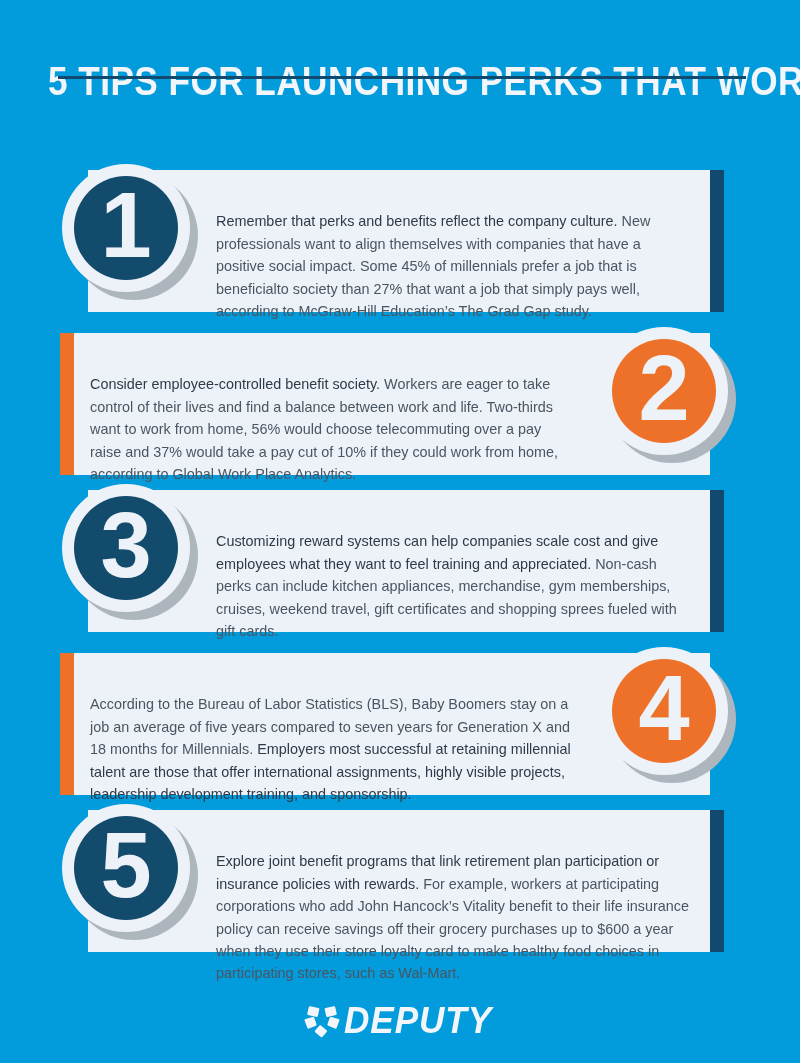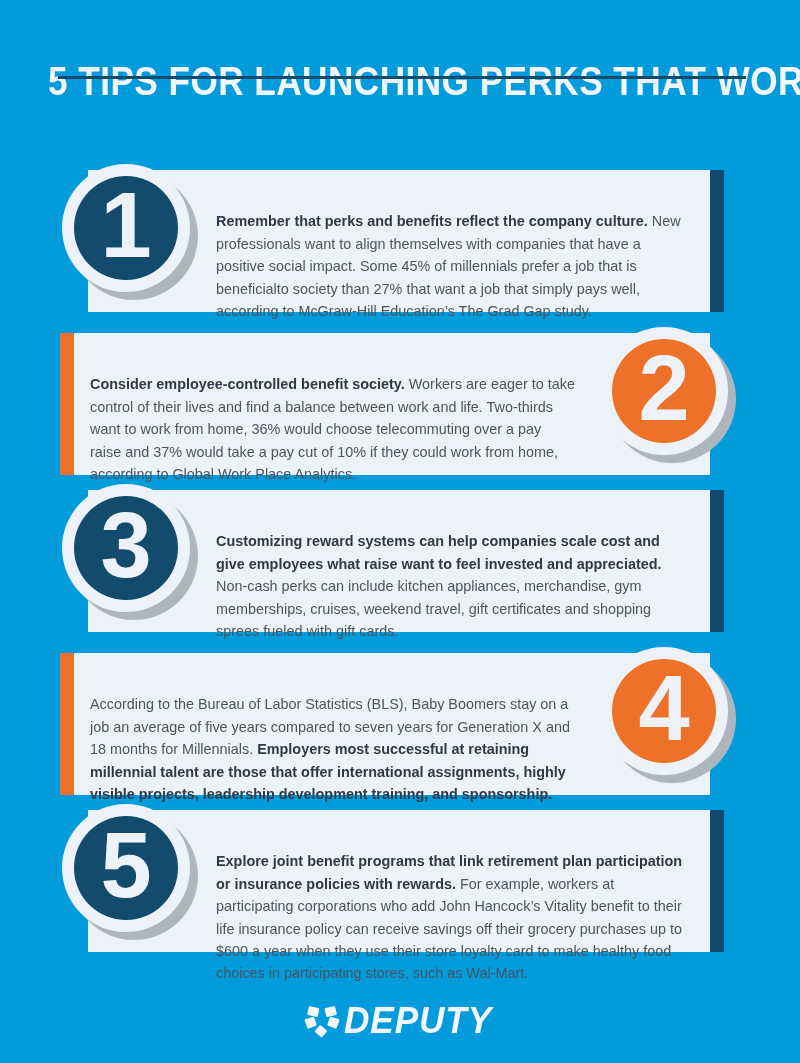--- a/index.html
+++ b/index.html
@@ -153,21 +153,21 @@
   .tip.left .copy {
     left: 216px;
     width: 474px;
   }
   .tip.right .copy {
     left: 90px;
     width: 486px;
   }
   .copy b {
     color: #2E3A46;
-    font-weight: bold;
+    font-weight: normal;
   }
 
   
   .footer {
     position: absolute;
     left: 0;
     top: 975px;
     width: 800px;
     display: flex;
     align-items: center;
@@ -216,33 +216,33 @@
       <div class="tip right" style="top: 333px; left: 0px; width: 800px;">
         <div class="panel"></div>
         <div class="edge-bar"></div>
         <div class="medallion orange">
           <div class="shadow-ring"></div>
           <div class="white-ring"></div>
           <div class="disc">
             <span class="digit">2</span>
           </div>
         </div>
-        <p class="copy"><b>Consider employee-controlled benefit society.</b><span> Workers are eager to take control of their lives and find a balance between work and life. Two-thirds want to work from home, 36% would choose telecommuting over a pay raise and 37% would take a pay cut of 10% if they could work from home, according to Global Work Place Analytics.</span></p>
+        <p class="copy"><b>Consider employee-controlled benefit society.</b><span> Workers are eager to take control of their lives and find a balance between work and life. Two-thirds want to work from home, 56% would choose telecommuting over a pay raise and 37% would take a pay cut of 10% if they could work from home, according to Global Work Place Analytics.</span></p>
       </div>
       <div class="tip left" style="top: 490px; left: 0px; width: 800px;">
         <div class="panel"></div>
         <div class="edge-bar"></div>
         <div class="medallion navy">
           <div class="shadow-ring"></div>
           <div class="white-ring"></div>
           <div class="disc">
             <span class="digit">3</span>
           </div>
         </div>
-        <p class="copy"><b>Customizing reward systems can help companies scale cost and give employees what raise want to feel invested and appreciated.</b><span> Non-cash perks can include kitchen appliances, merchandise, gym memberships, cruises, weekend travel, gift certificates and shopping sprees fueled with gift cards.</span></p>
+        <p class="copy"><b>Customizing reward systems can help companies scale cost and give employees what they want to feel training and appreciated.</b><span> Non-cash perks can include kitchen appliances, merchandise, gym memberships, cruises, weekend travel, gift certificates and shopping sprees fueled with gift cards.</span></p>
       </div>
       <div class="tip right" style="top: 653px; left: 0px; width: 800px;">
         <div class="panel"></div>
         <div class="edge-bar"></div>
         <div class="medallion orange">
           <div class="shadow-ring"></div>
           <div class="white-ring"></div>
           <div class="disc">
             <span class="digit">4</span>
           </div>

